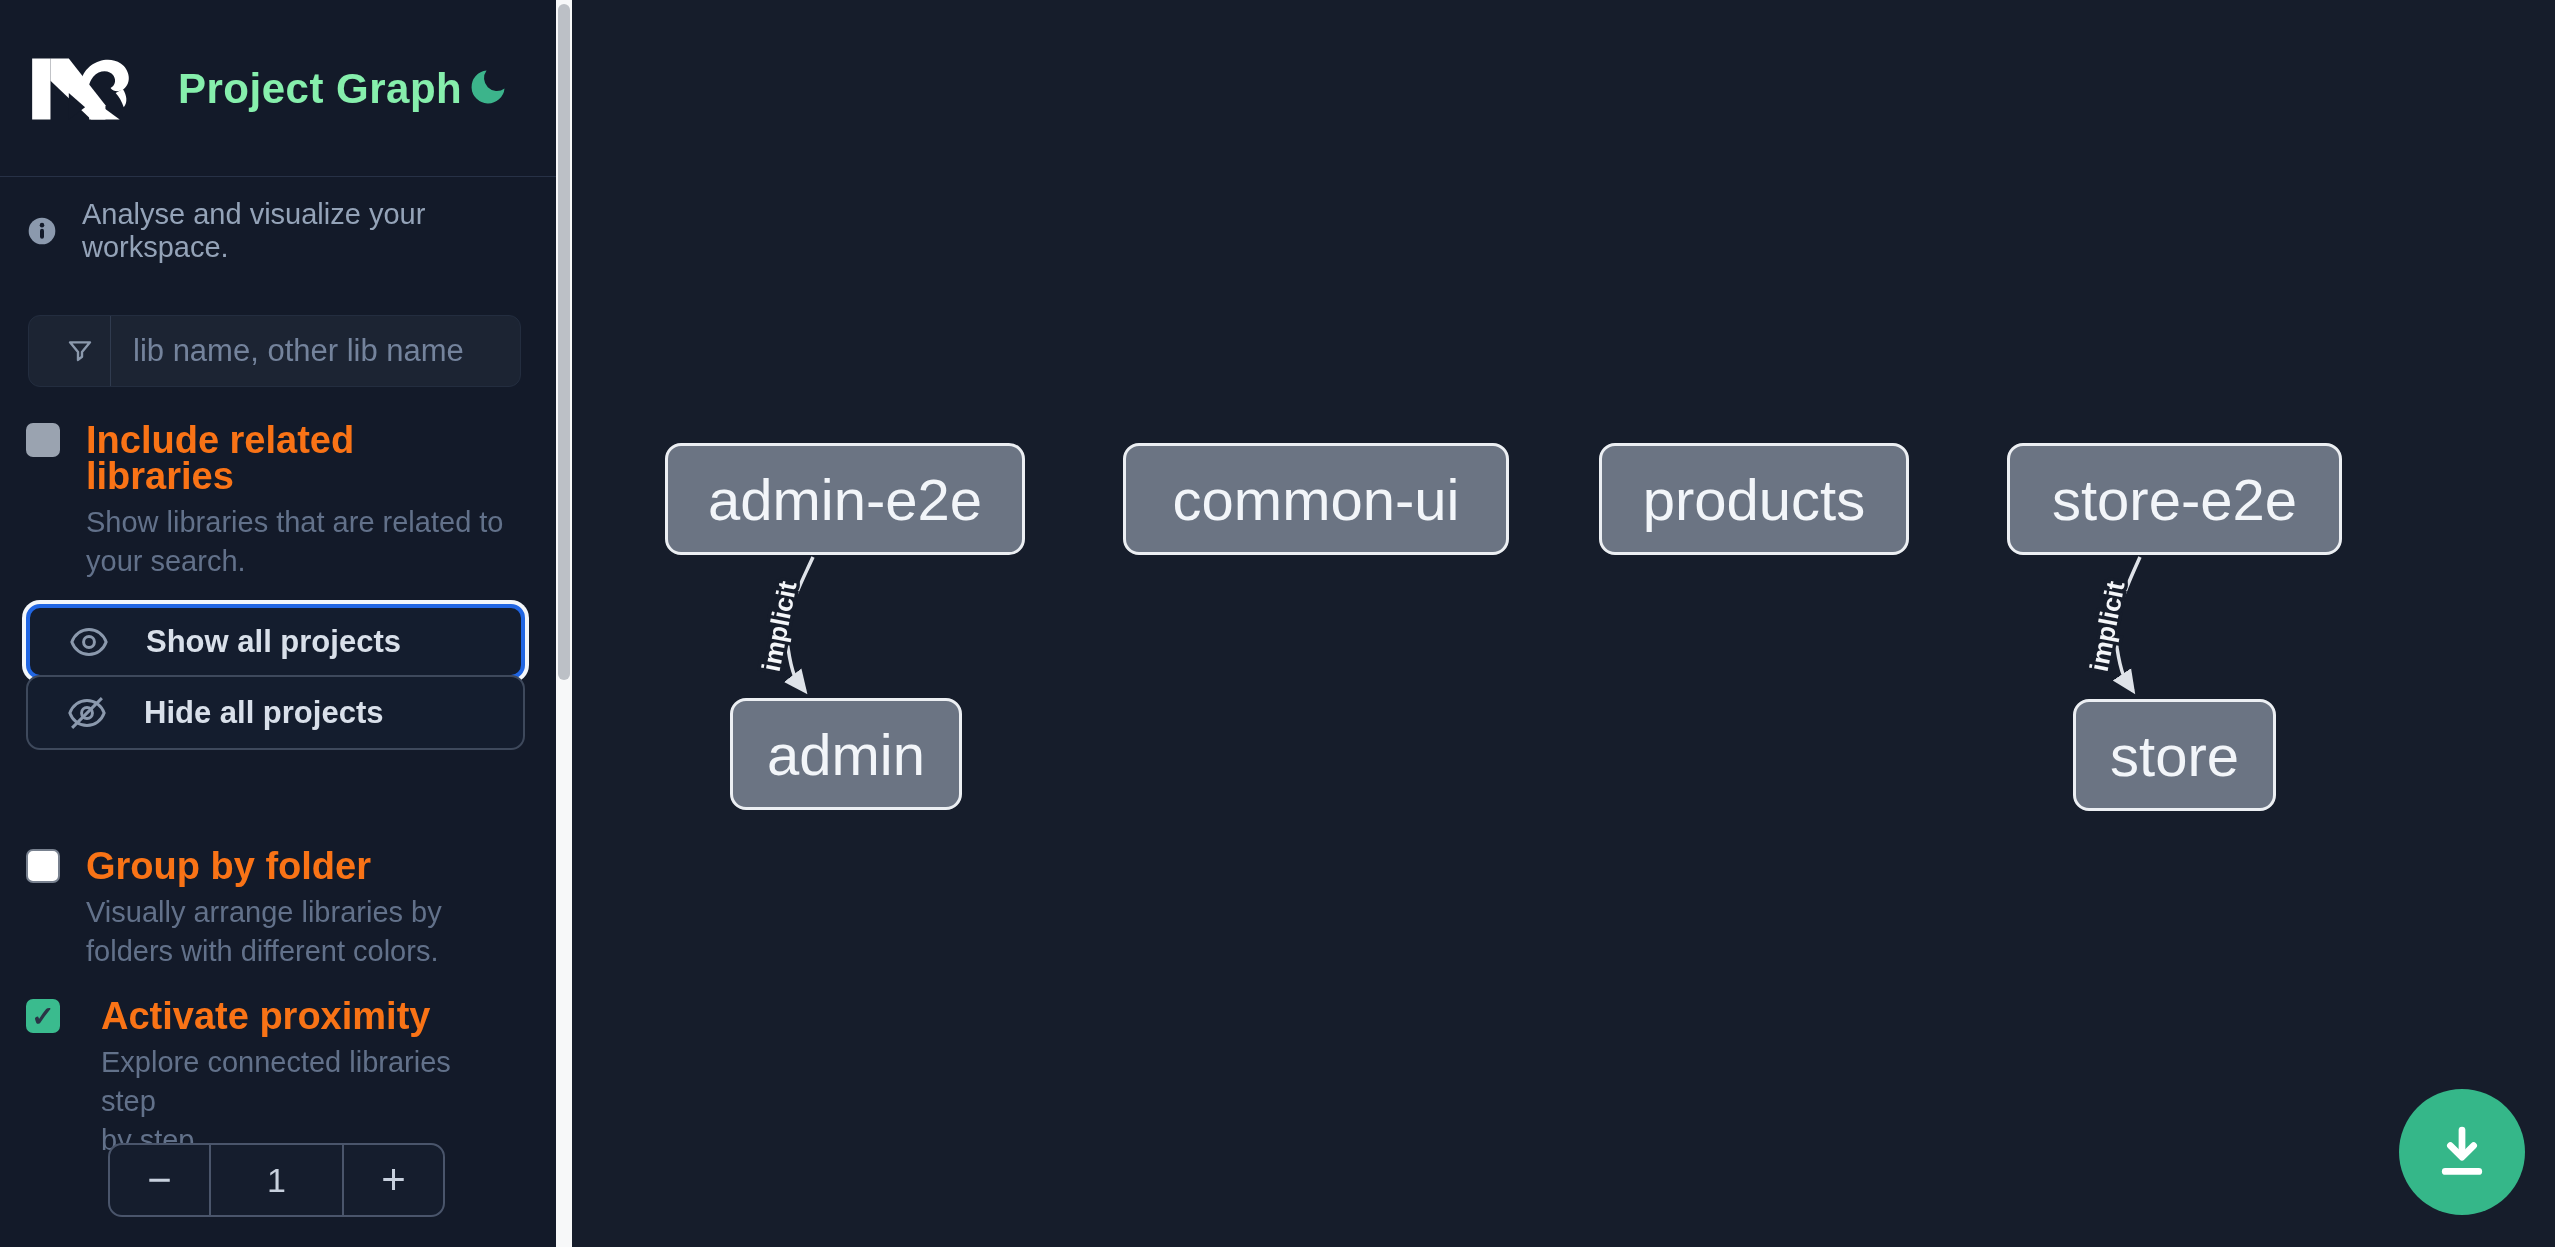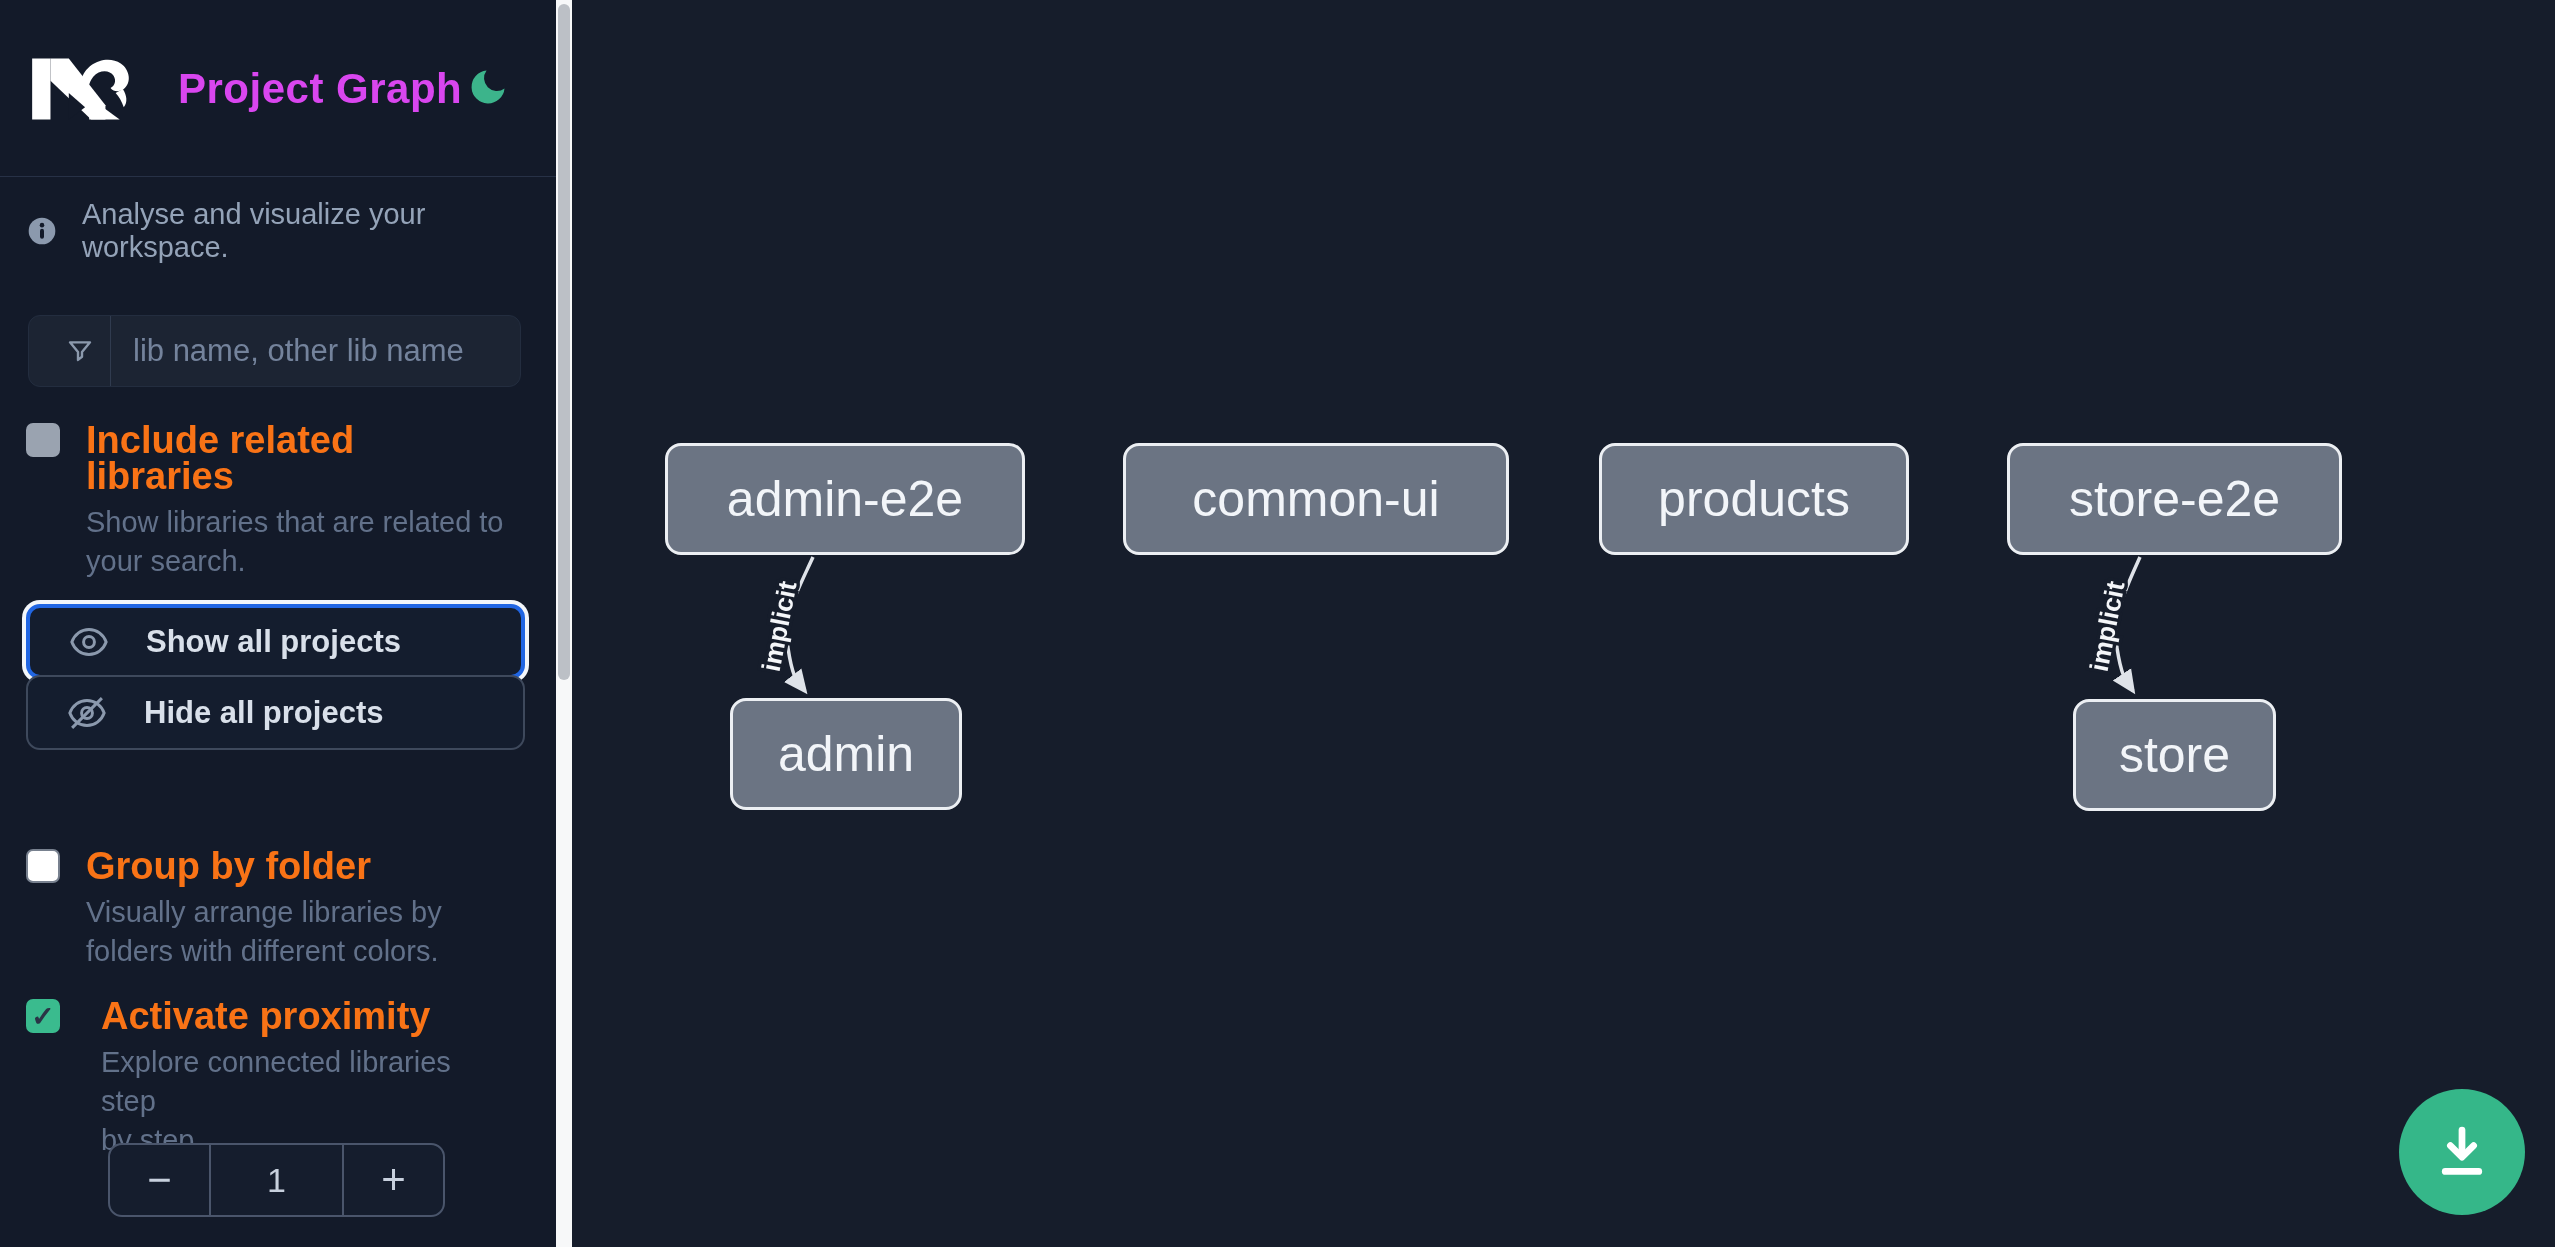--- a/index.html
+++ b/index.html
@@ -12,21 +12,21 @@
   }
   
   .sidebar {
     position:absolute; left:0; top:0; width:556px; height:1247px;
     background:#131a29;
   }
   .sb-header { position:relative; height:177px; border-bottom:1px solid #273146; }
   .logo { position:absolute; left:24px; top:52px; width:112px; height:74px; }
   .app-title {
     position:absolute; left:178px; top:0; height:177px; line-height:177px;
-    font-size:42px; font-weight:bold; color:#d946ef; letter-spacing:.5px;
+    font-size:42px; font-weight:bold; color:#86efac; letter-spacing:.5px;
   }
   .moon-btn {
     position:absolute; left:464px; top:64px; width:48px; height:48px;
     background:none; border:none; cursor:pointer; color:#3cb48b;
   }
   .moon-btn svg { width:44px; height:44px; }
 
   .tagline-row {
     position:absolute; left:26px; top:198px; width:504px;
     display:flex; align-items:center; gap:24px;
@@ -117,21 +117,21 @@
   .edge-label {
     fill:#f4f6f9; font-size:26px; font-weight:bold;
     paint-order:stroke; stroke:#161d2b; stroke-width:7px;
     text-anchor:middle;
     font-family:"Liberation Sans", sans-serif;
   }
   .node {
     position:absolute; height:112px;
     background:#6b7483; border:3px solid #eceff3; border-radius:16px;
     display:flex; align-items:center; justify-content:center;
-    color:#f2f5f9; font-size:50px; cursor:pointer;
+    color:#f2f5f9; font-size:58px; cursor:pointer;
   }
   .fab {
     position:absolute; right:30px; bottom:32px; width:126px; height:126px;
     border-radius:50%; background:#35b789; border:none; cursor:pointer;
     display:flex; align-items:center; justify-content:center;
   }
   .fab svg { width:62px; height:62px; }
 </style>
 </head>
 <body>

